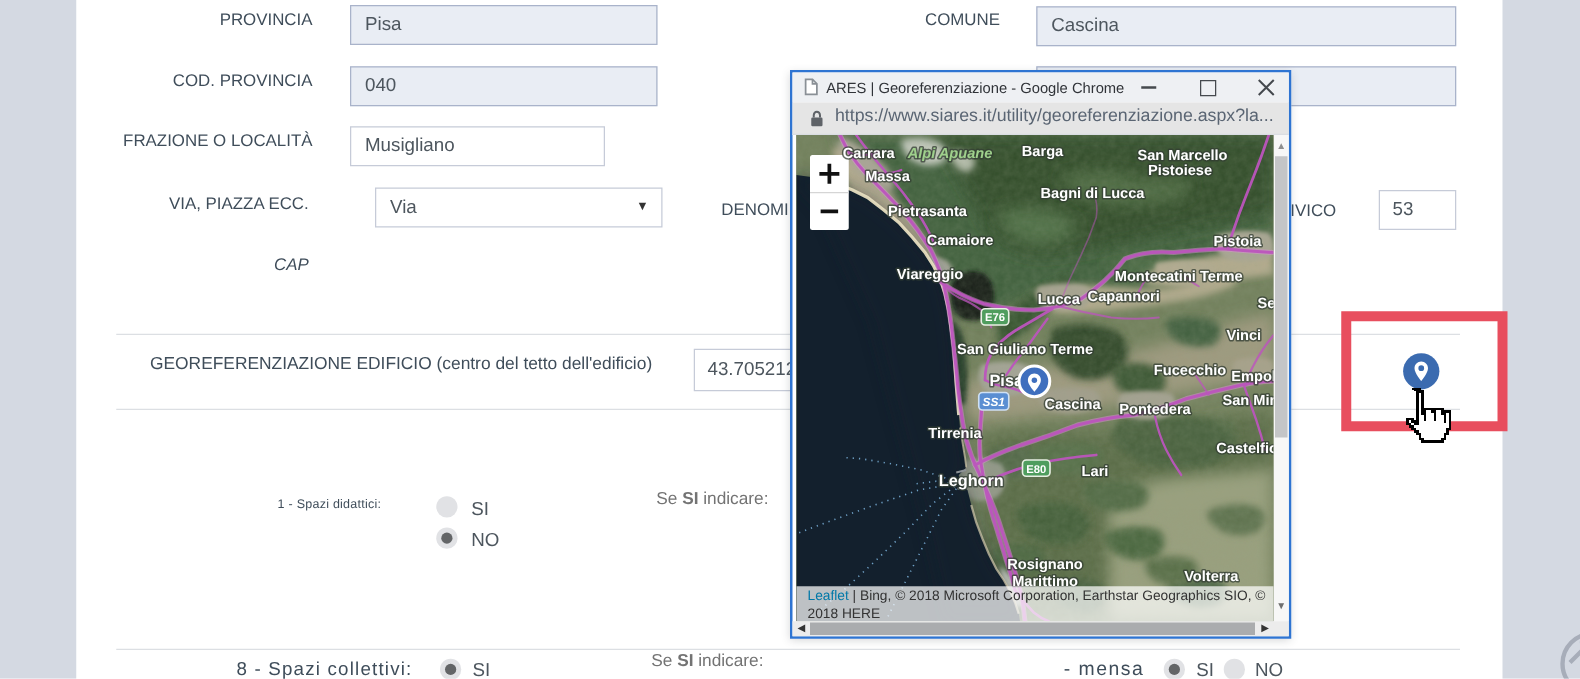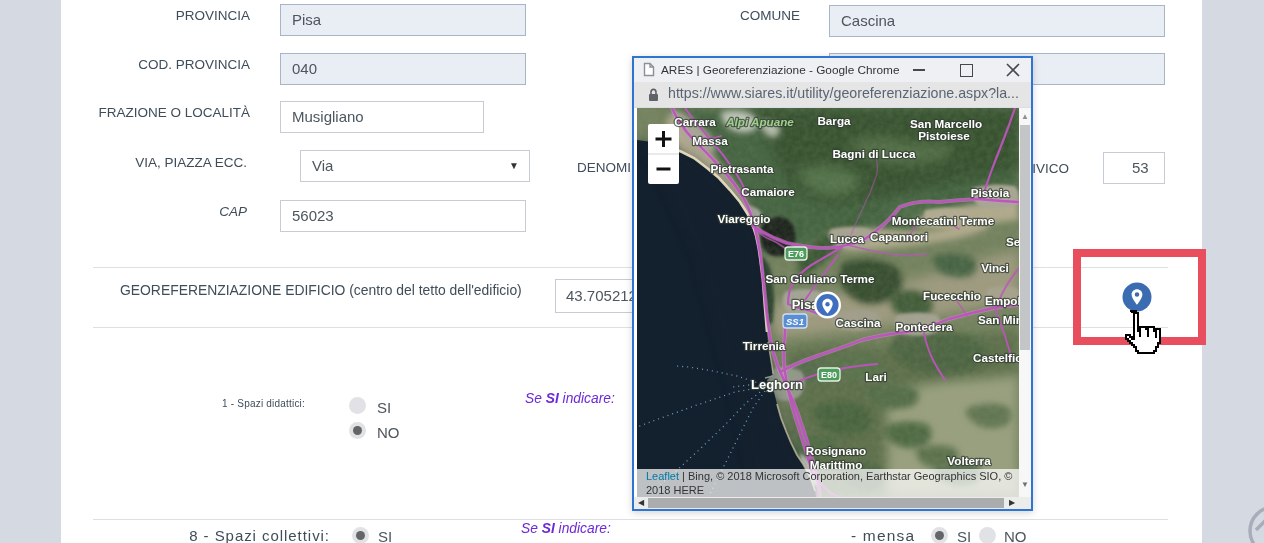--- a/index.html
+++ b/index.html
@@ -10,48 +10,47 @@
   .strip { position:absolute; top:0; height:543px; background:#d4d9e2; }
   .lbl { position:absolute; color:#3f4d5a; font-size:13.5px; text-align:left; white-space:nowrap; }
   .inp { position:absolute; height:32px; background:#fff; border:1px solid #c6cbd8;
          color:#4d565e; font-size:15px; line-height:30px; padding-left:11px; white-space:nowrap; }
   .inp.dis { background:#e9edf4; border-color:#a9b3ca; }
   .hline { position:absolute; height:1px; background:#dcdfe3; }
   .radio { position:absolute; width:17px; height:17px; border-radius:50%; background:#e1e2e5; }
   .radio.sel::after { content:""; position:absolute; left:4px; top:4px; width:9px; height:9px;
          border-radius:50%; background:#636567; }
   .rtext { position:absolute; color:#4d565e; font-size:15px; white-space:nowrap; }
-  .setext { position:absolute; color:#6d28d9; font-size:15px; white-space:nowrap;font-style:italic; }
+  .setext { position:absolute; color:#737373; font-size:15px; white-space:nowrap; }
 </style>
 </head>
 <body>
 <div id="stage">
 
   <div class="strip" style="left:0; width:61px;"></div>
   <div class="strip" style="left:1202px; width:62px;"></div>
 
   <div class="lbl" style="right:1014px; top:8px;">PROVINCIA</div>
   <div class="inp dis" style="left:280px; top:4px; width:246px;">Pisa</div>
   <div class="lbl" style="right:1014px; top:57px;">COD. PROVINCIA</div>
   <div class="inp dis" style="left:280px; top:53px; width:246px;">040</div>
   <div class="lbl" style="right:1014px; top:105px;">FRAZIONE O LOCALITÀ</div>
   <div class="inp" style="left:280px; top:101px; width:204px;">Musigliano</div>
   <div class="lbl" style="right:1017px; top:155px;">VIA, PIAZZA ECC.</div>
   <div class="inp" style="left:280px; top:150px; width:230px;margin-left:20px;">Via
     <span style="position:absolute; right:10px; top:0px; font-size:10px; color:#333;">▼</span>
   </div>
   <div class="lbl" style="right:1017px; top:204px;font-style:italic;">CAP</div>
-  <div class="inp" style="left:280px; top:200px; width:246px;">56023</div>
 
   <div class="lbl" style="right:464px; top:8px;margin-left:20px;">COMUNE</div>
   <div class="inp dis" style="left:829px; top:5px; width:336px;">Cascina</div>
   <div class="inp dis" style="left:829px; top:53px; width:336px;"></div>
   <div class="lbl" style="left:577px; top:160px;">DENOMINAZIONE</div>
   <div class="lbl" style="right:195px; top:161px;">CIVICO</div>
-  <div class="inp" style="left:1103px; top:152px; width:62px; padding-left:28px;">53</div>
+  <div class="inp" style="left:1103px; top:152px; width:62px; padding-left:10px;">53</div>
 
   <div class="hline" style="left:93px; top:267px; width:1075px;"></div>
   <div style="position:absolute; left:120px; top:282px; color:#3f4d5a; font-size:13.9px; white-space:nowrap;">GEOREFERENZIAZIONE EDIFICIO (centro del tetto dell'edificio)</div>
   <div class="inp" style="left:555px; top:279px; width:240px; height:34px; line-height:32px; font-size:15px; padding-left:10px;">43.705212</div>
   <div class="hline" style="left:93px; top:327px; width:1075px;"></div>
 
 
   <div class="lbl" style="right:959px; top:398px; font-size:10px; letter-spacing:0.2px;">1 - Spazi didattici:</div>
   <div class="radio" style="left:349px; top:397px;"></div>
   <div class="rtext" style="left:377px; top:399px;">SI</div>

